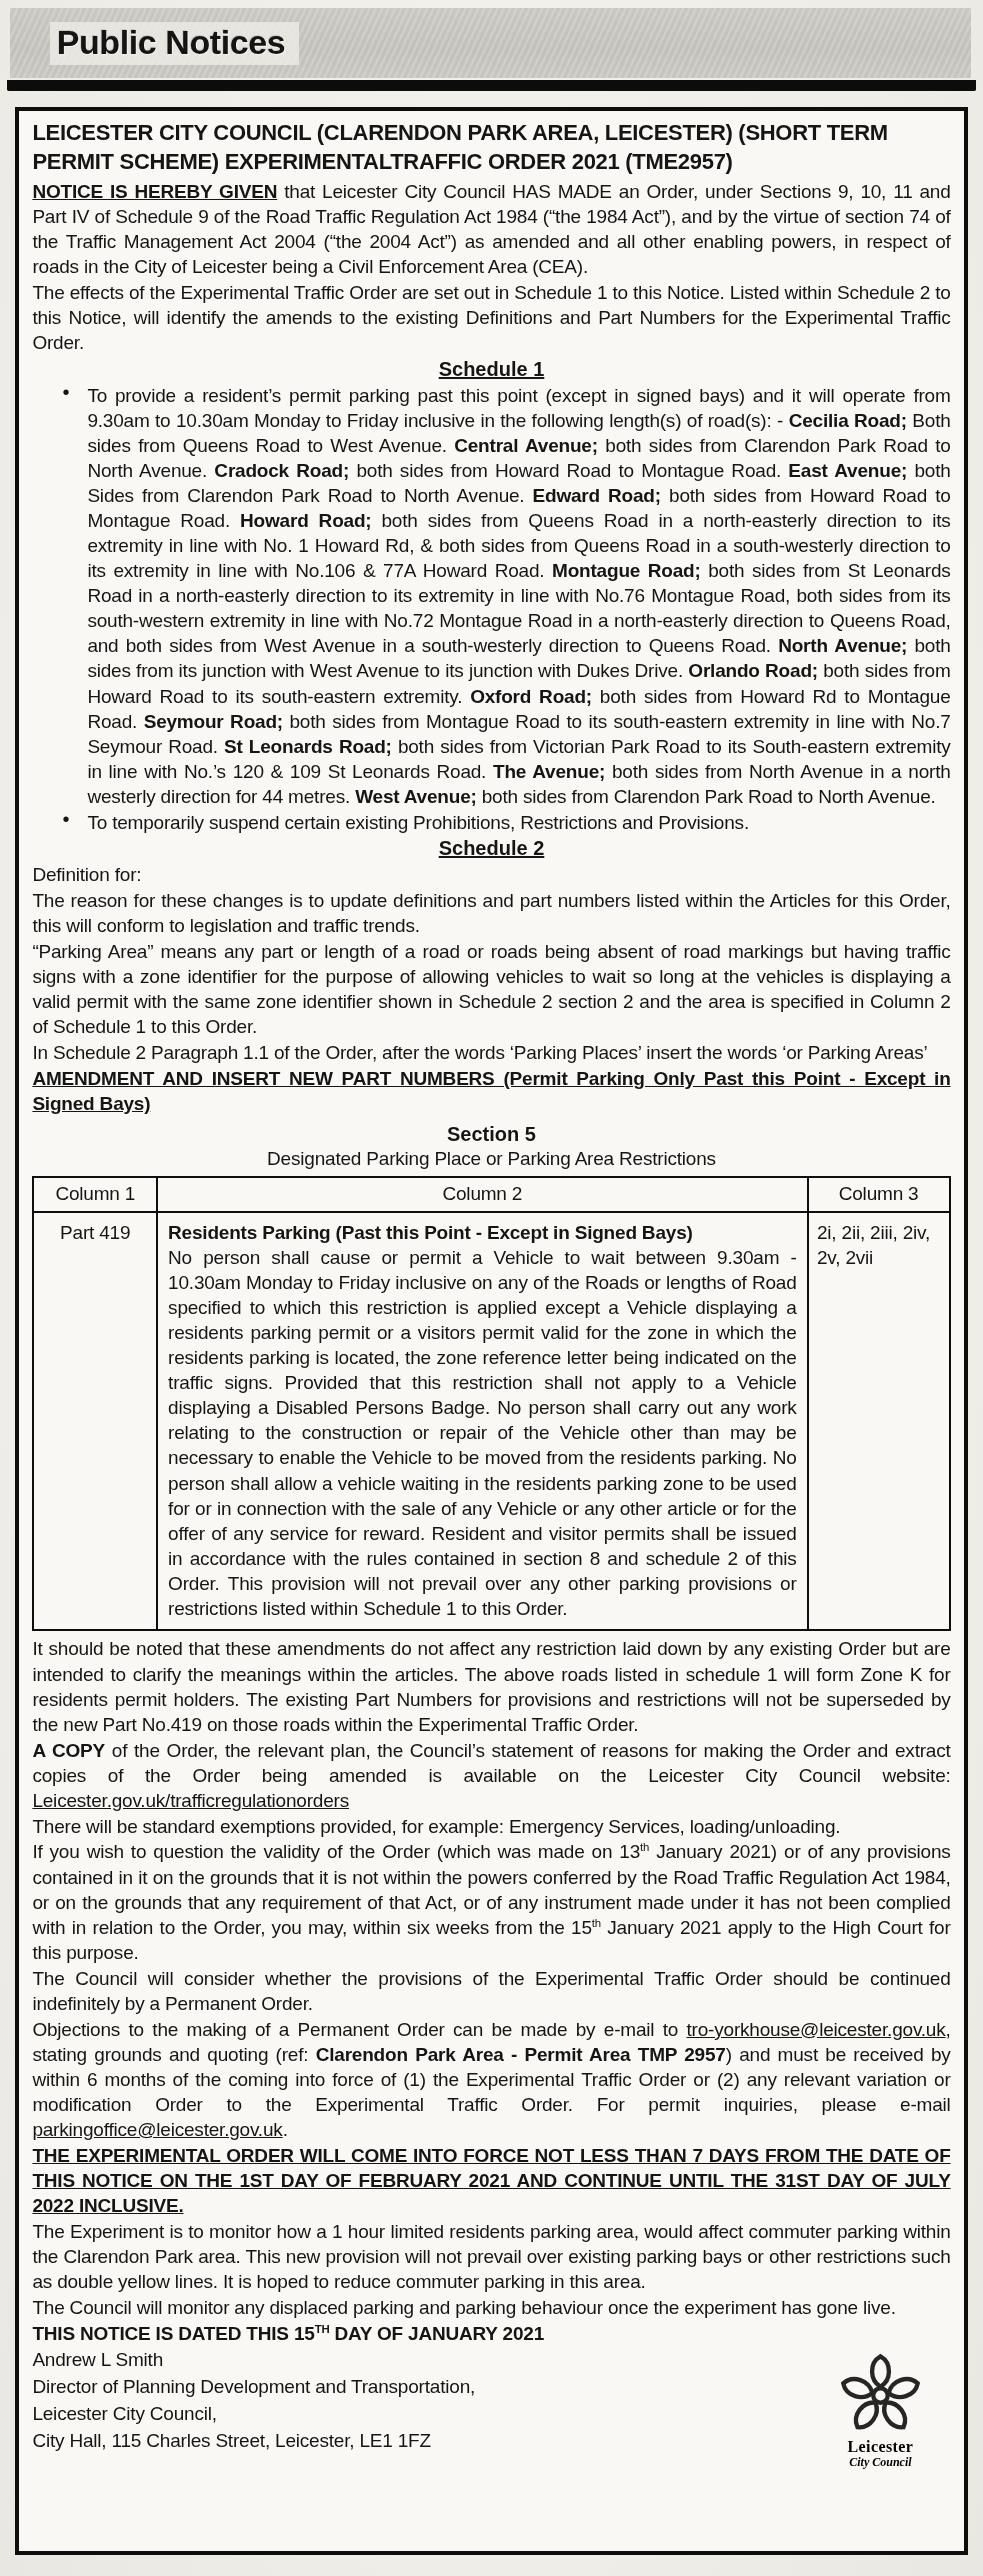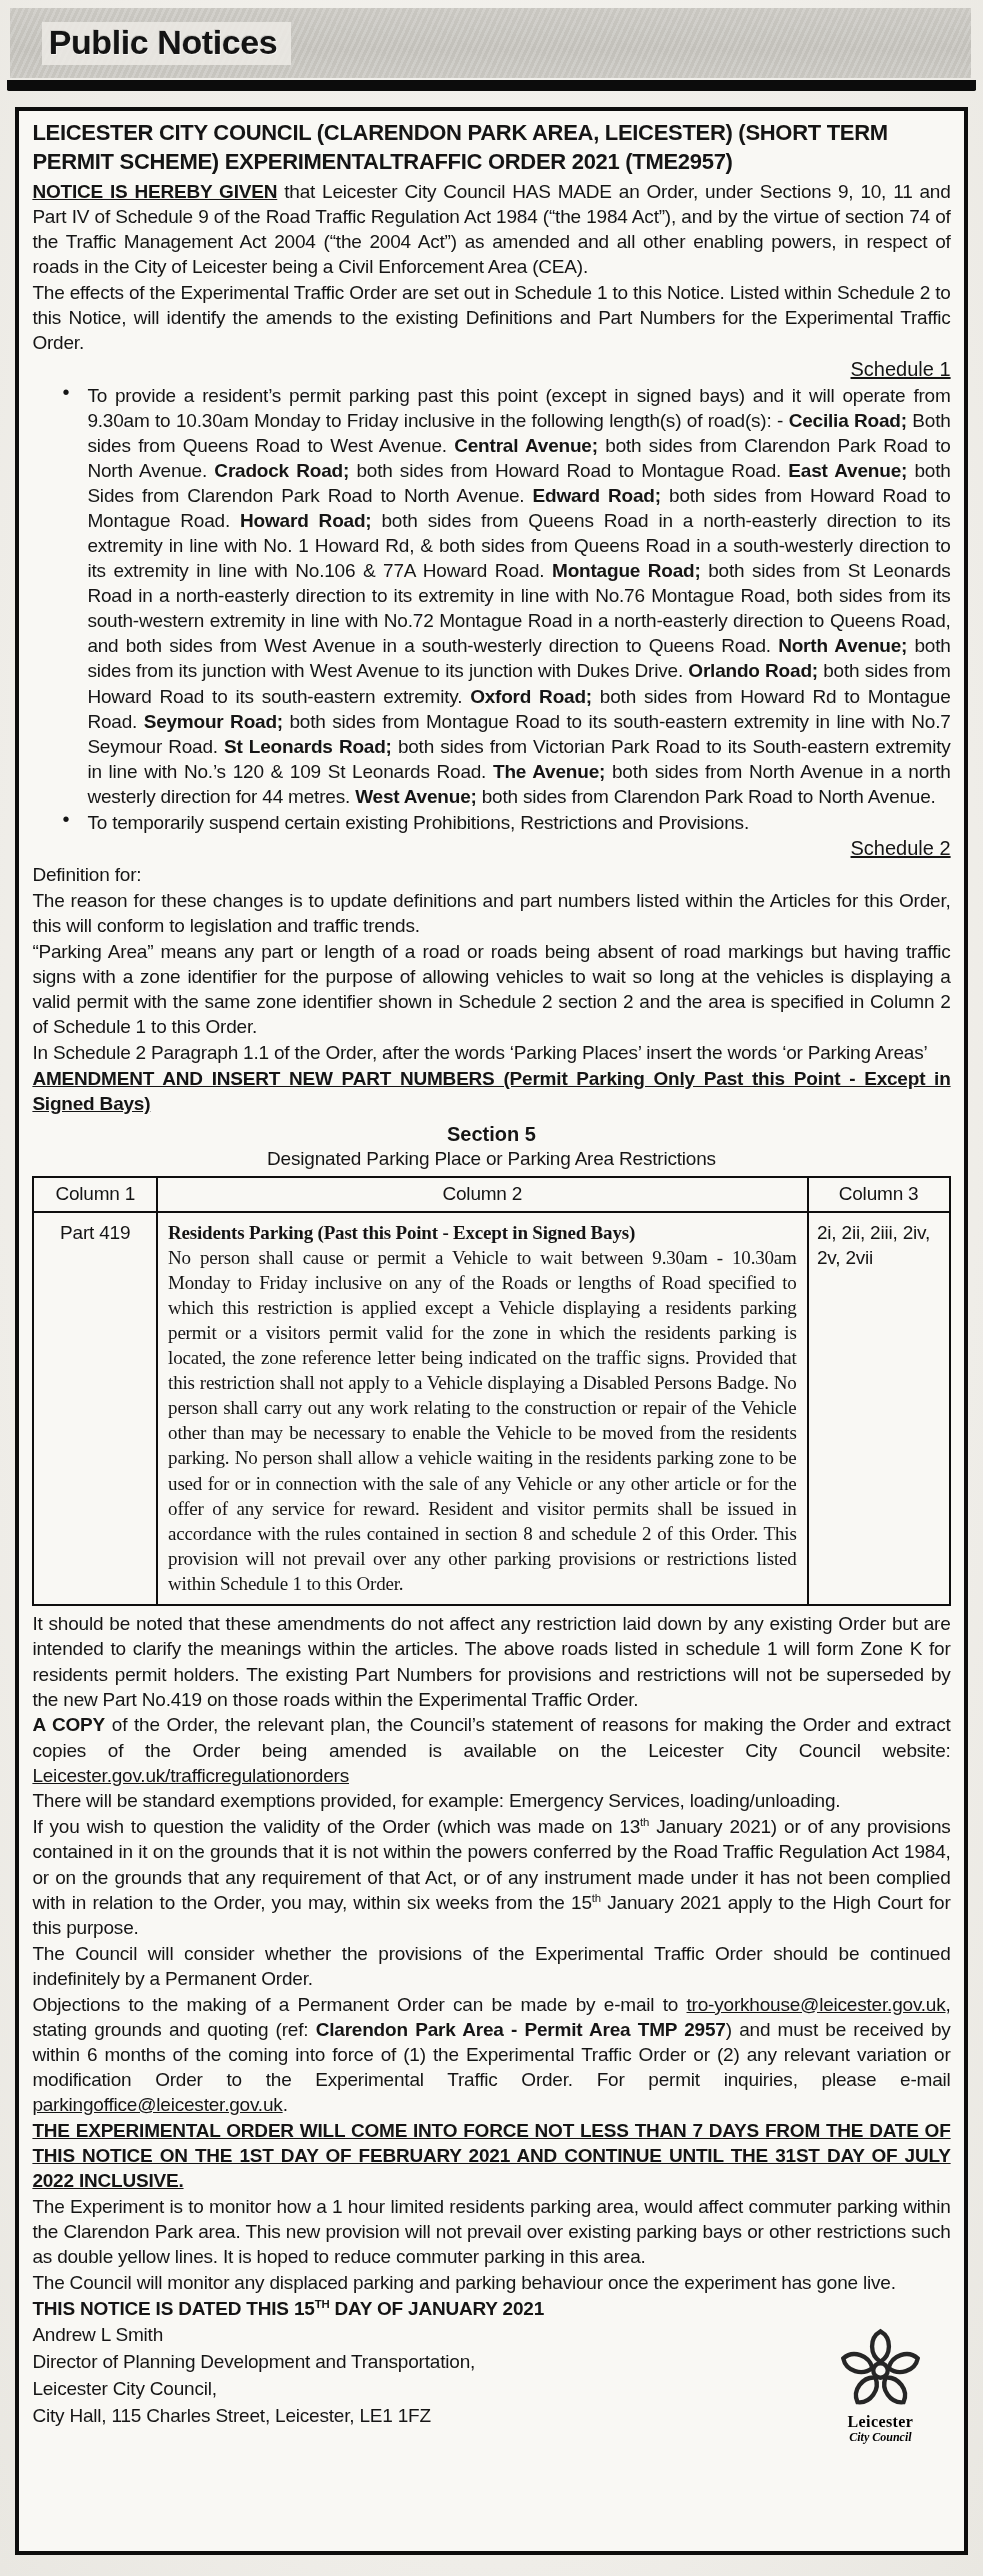--- a/index.html
+++ b/index.html
@@ -14,21 +14,21 @@
     background:radial-gradient(ellipse at 50% 40%, #f6f5f1 0%, #efede8 70%, #e9e7e1 100%);}
   
   .masthead{
     position:absolute;left:10px;top:8.4px;width:961px;height:70px;
     background:
       repeating-linear-gradient(115deg, rgba(255,255,255,.18) 0 2.5px, rgba(0,0,0,0) 2.5px 5.8px),
       linear-gradient(#c9c7c1,#c2c0ba 60%, #c8c6c0);
     display:flex;align-items:center;
   }
   .masthead-title{
-    margin-left:32px;
+    margin-left:40px;
     font-size:34px;font-weight:bold;letter-spacing:-0.4px;color:#141414;
     background:rgba(236,234,229,.85);
     padding:0.8px 13.4px 3.3px 6.7px;
     text-shadow:0.8px 0.8px 0 rgba(255,255,255,.55), -0.8px -0.8px 0 rgba(0,0,0,.12);
   }
   .masthead-rule{
     position:absolute;left:6.7px;top:80px;width:969px;height:11px;background:#0c0c0c;
     border-radius:0 0 1.7px 1.7px;
   }
   
@@ -42,40 +42,40 @@
   .t{font-size:19px;line-height:1.32;letter-spacing:-0.2px;}
   .just{text-align:justify;}
   .para{margin:0 0 0.8px 0;}
   .b{font-weight:bold;}
   .u{text-decoration:underline;}
   sup{font-size:60%;line-height:0;}
   .notice-title{
     font-size:22px;font-weight:bold;line-height:1.3;letter-spacing:-0.3px;margin:1.7px 0 2.5px 0;
   }
   .sched-head{
-    text-align:right;font-size:20px;font-weight:normal;text-decoration:underline;
+    text-align:center;font-size:20px;font-weight:bold;text-decoration:underline;
     margin:2.5px 0 1.7px 0;
   }
   .sec5-head{text-align:center;font-size:20px;font-weight:bold;margin:6.7px 0 0 0;}
   .sec5-sub{text-align:center;margin:0 0 5px 0;}
   .bullet{position:relative;padding-left:55px;margin:0 0 0.8px 0;}
   .bullet .dot{position:absolute;left:30px;top:-1.7px;font-size:20px;}
   .amendment{margin:0.8px 0;}
   
   table.restrictions{
     width:100%;border-collapse:collapse;margin:3.3px 0 5px 0;
     border:2.5px solid #0e0e0e;
   }
   table.restrictions th, table.restrictions td{
     border:2.1px solid #0e0e0e;vertical-align:top;
     font-size:19px;line-height:1.32;letter-spacing:-0.2px;font-weight:normal;
   }
   table.restrictions th{text-align:center;padding:3.3px 5px 5px 5px;}
   td.c1{width:13.5%;text-align:center;padding:6.7px 3.3px;}
-  td.c2{width:71%;padding:6.7px 10px 8.4px 10px;font-family:Liberation Serif, serif;}
+  td.c2{width:71%;padding:6.7px 10px 8.4px 10px;}
   td.c3{width:15.5%;padding:6.7px 5px 6.7px 8.4px;}
   .c2-title{font-weight:bold;}
   
   .footer-row{display:flex;justify-content:space-between;align-items:flex-start;margin-top:1.7px;}
   .sig-block p{margin:0 0 1.7px 0;}
   .logo{width:117px;display:flex;flex-direction:column;align-items:center;margin:5px 11.7px 0 0;}
   .logo-text{font-family:"Liberation Serif", serif;font-weight:bold;text-align:center;
     color:#000000;line-height:1.05;}
   .logo-text .l1{font-size:16px;letter-spacing:0.4px;}
   .logo-text .l2{font-size:12px;font-style:italic;}

